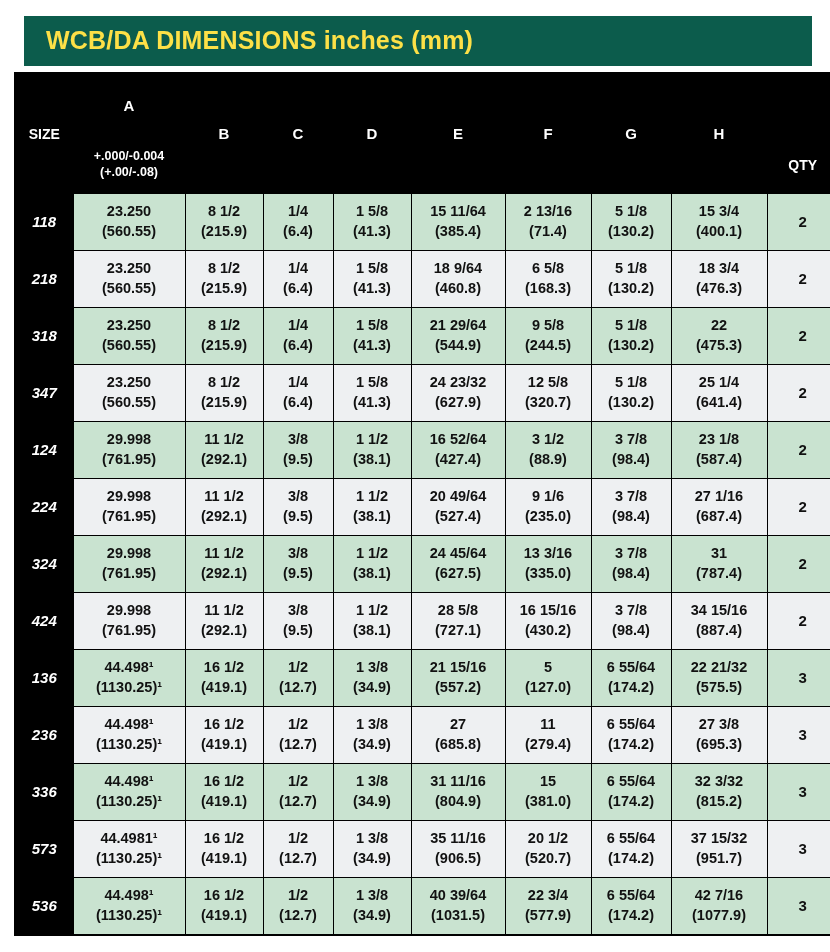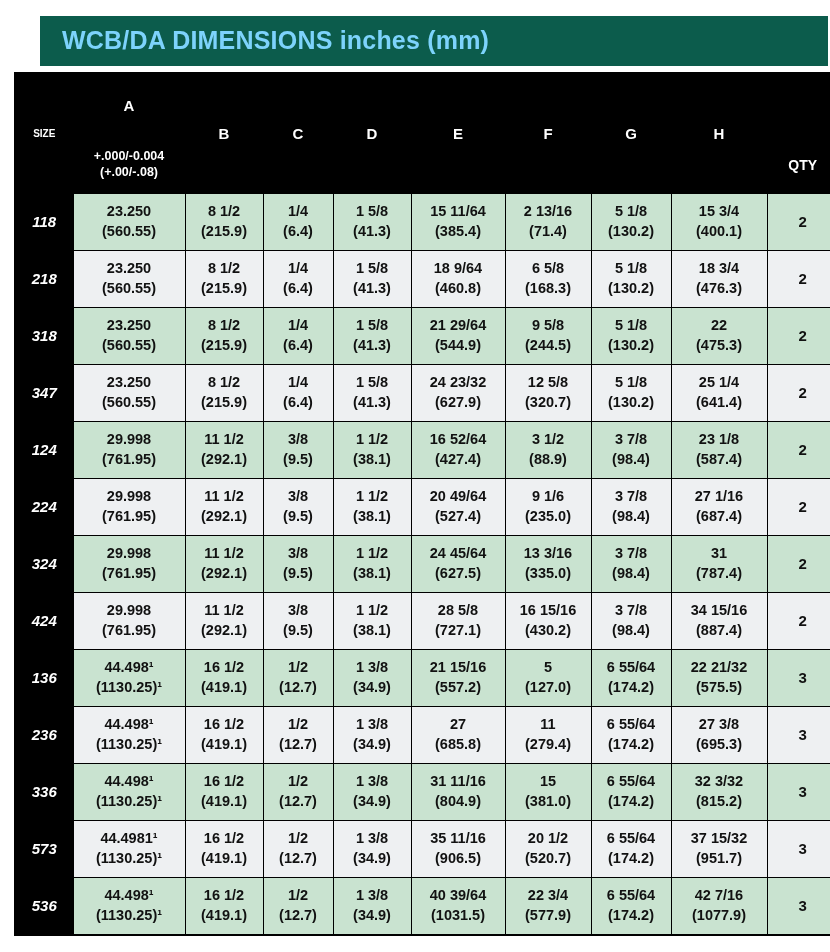--- a/index.html
+++ b/index.html
@@ -16,28 +16,28 @@
   .page {
     position: relative;
     width: 830px;
     height: 952px;
     background: #ffffff;
     box-sizing: border-box;
     padding: 16px 14px 10px 14px;
   }
   .title-bar {
     background: #0c5c4c;
-    color: #7dd3fc;
+    color: #fde047;
     font-size: 25px;
     font-weight: bold;
     letter-spacing: 0.2px;
     padding: 10px 0 11px 22px;
     box-sizing: border-box;
     width: 788px;
-    margin-left: 26px;
+    margin-left: 10px;
   }
   table.dims {
     border-collapse: collapse;
     width: 800px;
     margin-top: 6px;
     table-layout: fixed;
     border: 2px solid #000;
   }
   table.dims td, table.dims th {
     border: 1px solid #000;
@@ -48,21 +48,21 @@
   thead th {
     background: #000000;
     color: #ffffff;
     font-weight: bold;
   }
   th.hdr-main {
     font-size: 15px;
     height: 62px;
   }
   th.hdr-size {
-    font-size: 10px;
+    font-size: 14px;
     margin-left: 34px;
   }
   th.hdr-tol {
     font-size: 12.5px;
     line-height: 1.25;
     height: 56px;
     font-weight: bold;
   }
   th.hdr-blank {
     height: 56px;

